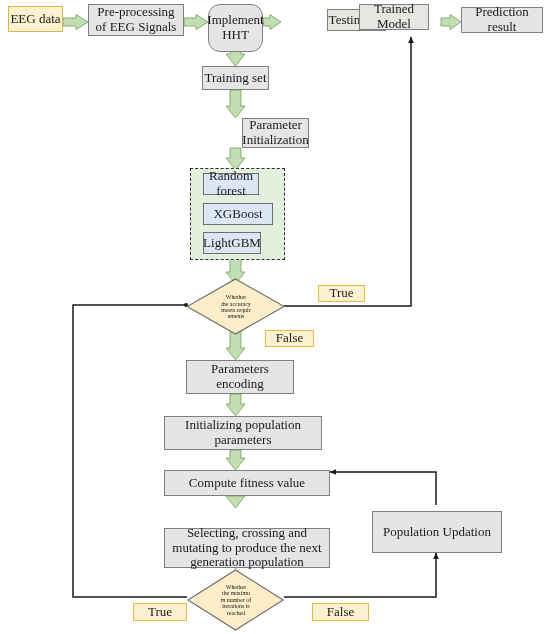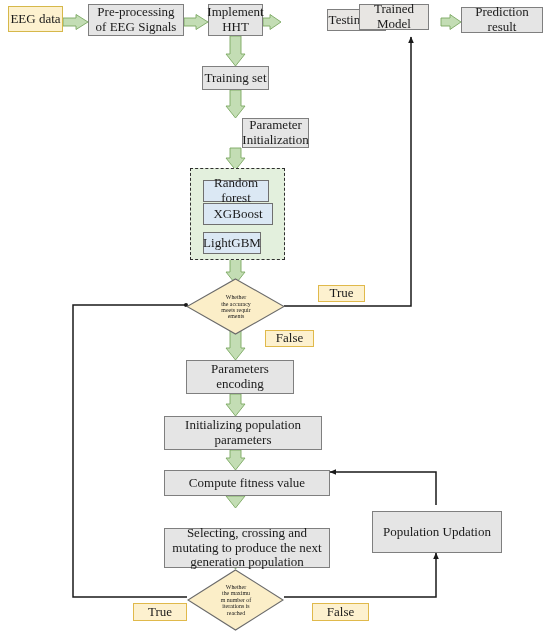--- a/index.html
+++ b/index.html
@@ -89,21 +89,21 @@
   </svg>
 
   <div class="node yellowbox t9" style="left:8px;top:6px;width:55px;height:26px;">
     <span>EEG data</span>
   </div>
 
   <div class="node proc t9" style="left:88px;top:4px;width:96px;height:32px;padding:0 3px;">
     <span>Pre-processing of EEG Signals</span>
   </div>
 
-  <div class="node proc t9" style="left:208px;top:4px;width:55px;height:32px;padding:0 2px;">
+  <div class="node proc t9" style="left:208px;top:4px;width:55px;height:48px;padding:0 2px;border-radius:12px;">
     <span>Implement HHT</span>
   </div>
 
   <div class="node grey t9" style="left:281px;top:9px;width:59px;height:22px;margin-left:46px;">
     <span>Testing set</span>
   </div>
 
   <div class="node grey t9" style="left:359px;top:4px;width:70px;height:26px;">
     <span>Trained Model</span>
   </div>
@@ -115,21 +115,21 @@
   <div class="node proc t9" style="left:202px;top:66px;width:67px;height:24px;">
     <span>Training set</span>
   </div>
 
   <div class="node proc t9" style="left:202px;top:118px;width:67px;height:30px;padding:0 2px;margin-left:40px;">
     <span>Parameter Initialization</span>
   </div>
 
   <div class="dashbox" style="left:190px;top:168px;width:95px;height:92px;"></div>
 
-  <div class="node algo t9" style="left:203px;top:180px;width:66px;height:22px;">
+  <div class="node algo t9" style="left:203px;top:173px;width:56px;height:22px;">
     <span>Random forest</span>
   </div>
 
   <div class="node algo t9" style="left:203px;top:203px;width:70px;height:22px;">
     <span>XGBoost</span>
   </div>
 
   <div class="node algo t9" style="left:203px;top:232px;width:58px;height:22px;align-items:center;">
     <span>LightGBM</span>
   </div>

